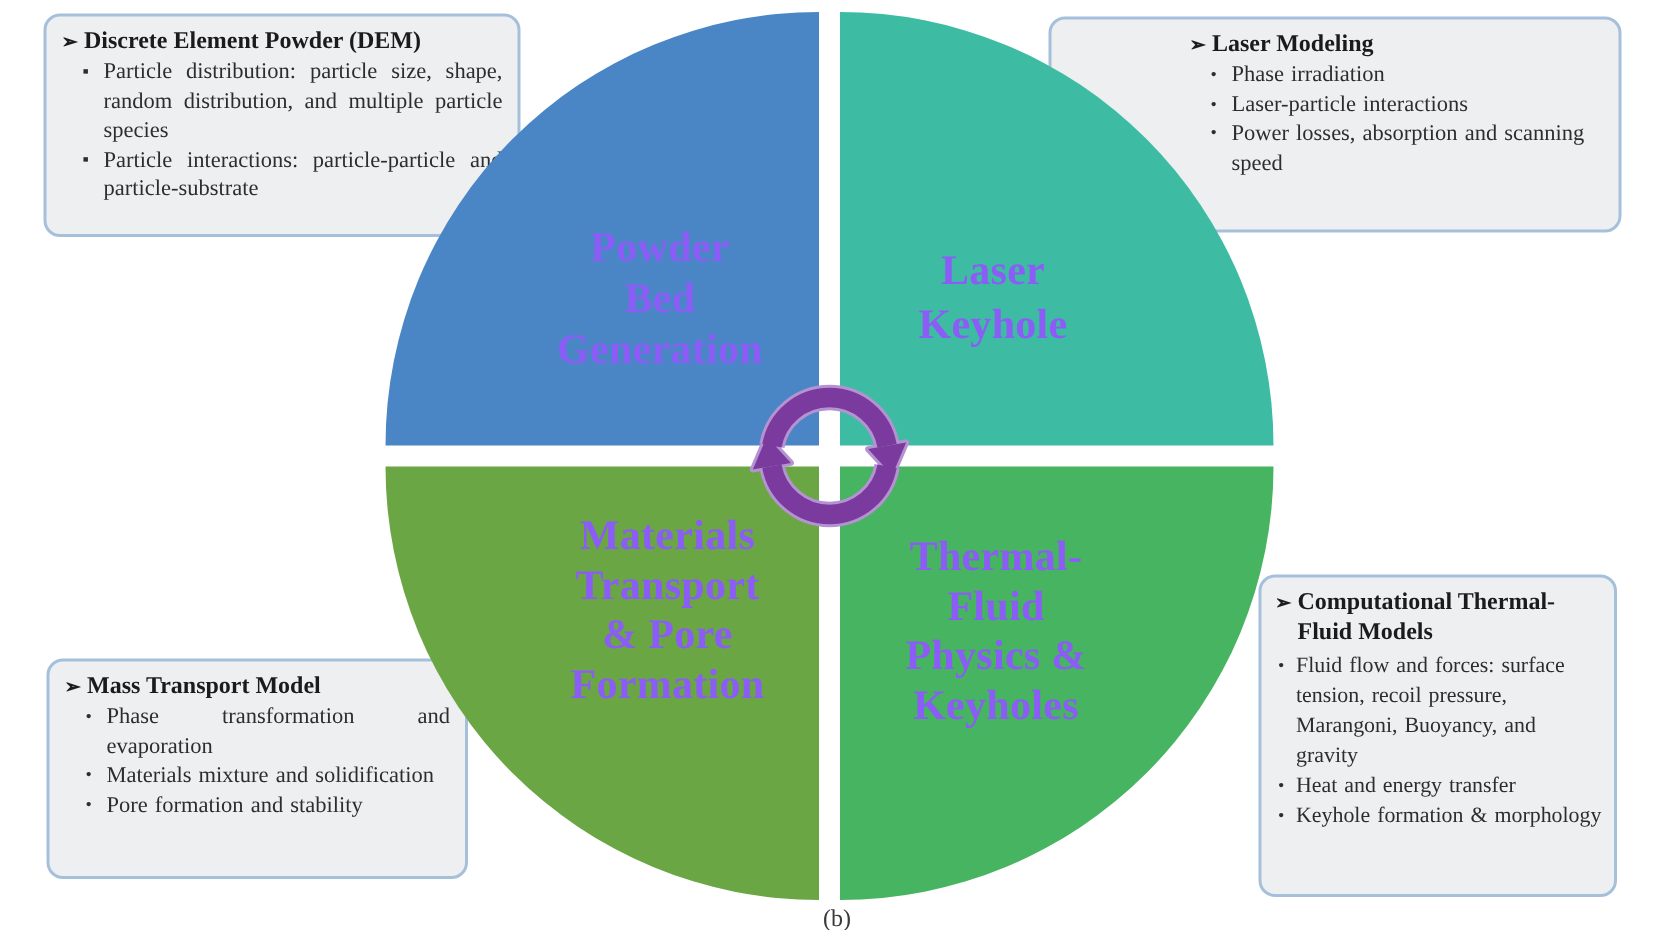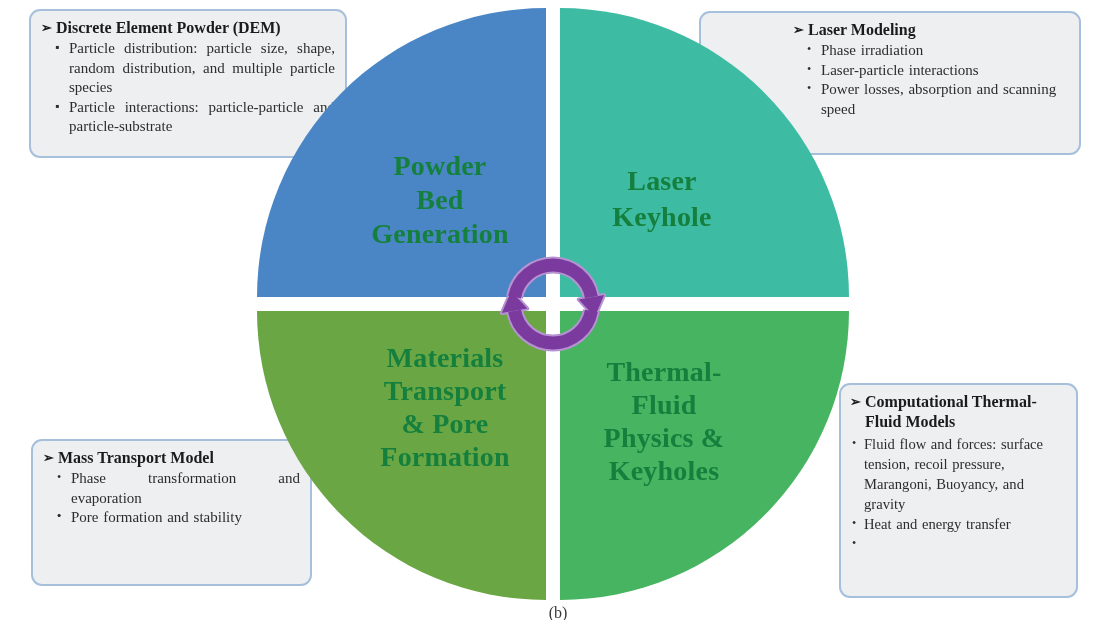--- a/index.html
+++ b/index.html
@@ -16,21 +16,21 @@
   
   .quad { position: absolute; width: 289px; height: 289px; z-index: 2; }
   .quad-tl { left: 257px; top: 8px;   border-radius: 100% 0 0 0; }
   .quad-tr { left: 560px; top: 8px;   border-radius: 0 100% 0 0; }
   .quad-bl { left: 257px; top: 311px; border-radius: 0 0 0 100%; }
   .quad-br { left: 560px; top: 311px; border-radius: 0 0 100% 0; }
 
   
   .quad-title {
     position: absolute; z-index: 3;
-    font-weight: bold; color: #15803d;
+    font-weight: bold; color: #8b5cf6;
     text-align: center; white-space: pre-line;
     font-size: 28px; line-height: 34px;
     letter-spacing: 0.2px;
   }
   .title-tl { left: 320px; top: 149px; width: 240px; }
   .title-tr { left: 552px; top: 163px; width: 220px; line-height: 36px; }
   .title-bl { left: 325px; top: 341px; width: 240px; line-height: 33px; text-align: center; }
   .title-br { left: 552px; top: 355px; width: 224px; line-height: 33px; }
 
   
@@ -103,34 +103,34 @@
     </ul>
   </div>
 
   <div class="callout co-mass">
     <div class="co-head">
       <span class="marker">➢</span>
       <span>Mass Transport Model</span>
     </div>
     <ul class="co-body">
       <li><span class="blt">•</span><span>Phase transformation and evaporation</span></li>
-      <li><span class="blt">•</span></li>
+      <li><span class="blt">•</span><span>Materials mixture and solidification</span></li>
       <li><span class="blt">•</span><span>Pore formation and stability</span></li>
     </ul>
   </div>
 
   <div class="callout co-ctf">
     <div class="co-head">
       <span class="marker">➢</span>
       <span>Computational Thermal-Fluid Models</span>
     </div>
     <ul class="co-body">
       <li><span class="blt">•</span><span>Fluid flow and forces: surface tension, recoil pressure, Marangoni, Buoyancy, and gravity</span></li>
       <li><span class="blt">•</span><span>Heat and energy transfer</span></li>
-      <li><span class="blt">•</span></li>
+      <li><span class="blt">•</span><span>Keyhole formation &amp; morphology</span></li>
     </ul>
   </div>
 
   <div class="quad quad-tl" style="background:#4a86c5"></div>
   <div class="quad quad-tr" style="background:#3ebca3"></div>
   <div class="quad quad-bl" style="background:#6aa744"></div>
   <div class="quad quad-br" style="background:#46b460"></div>
 
   <div class="quad-title title-tl">Powder
 Bed

